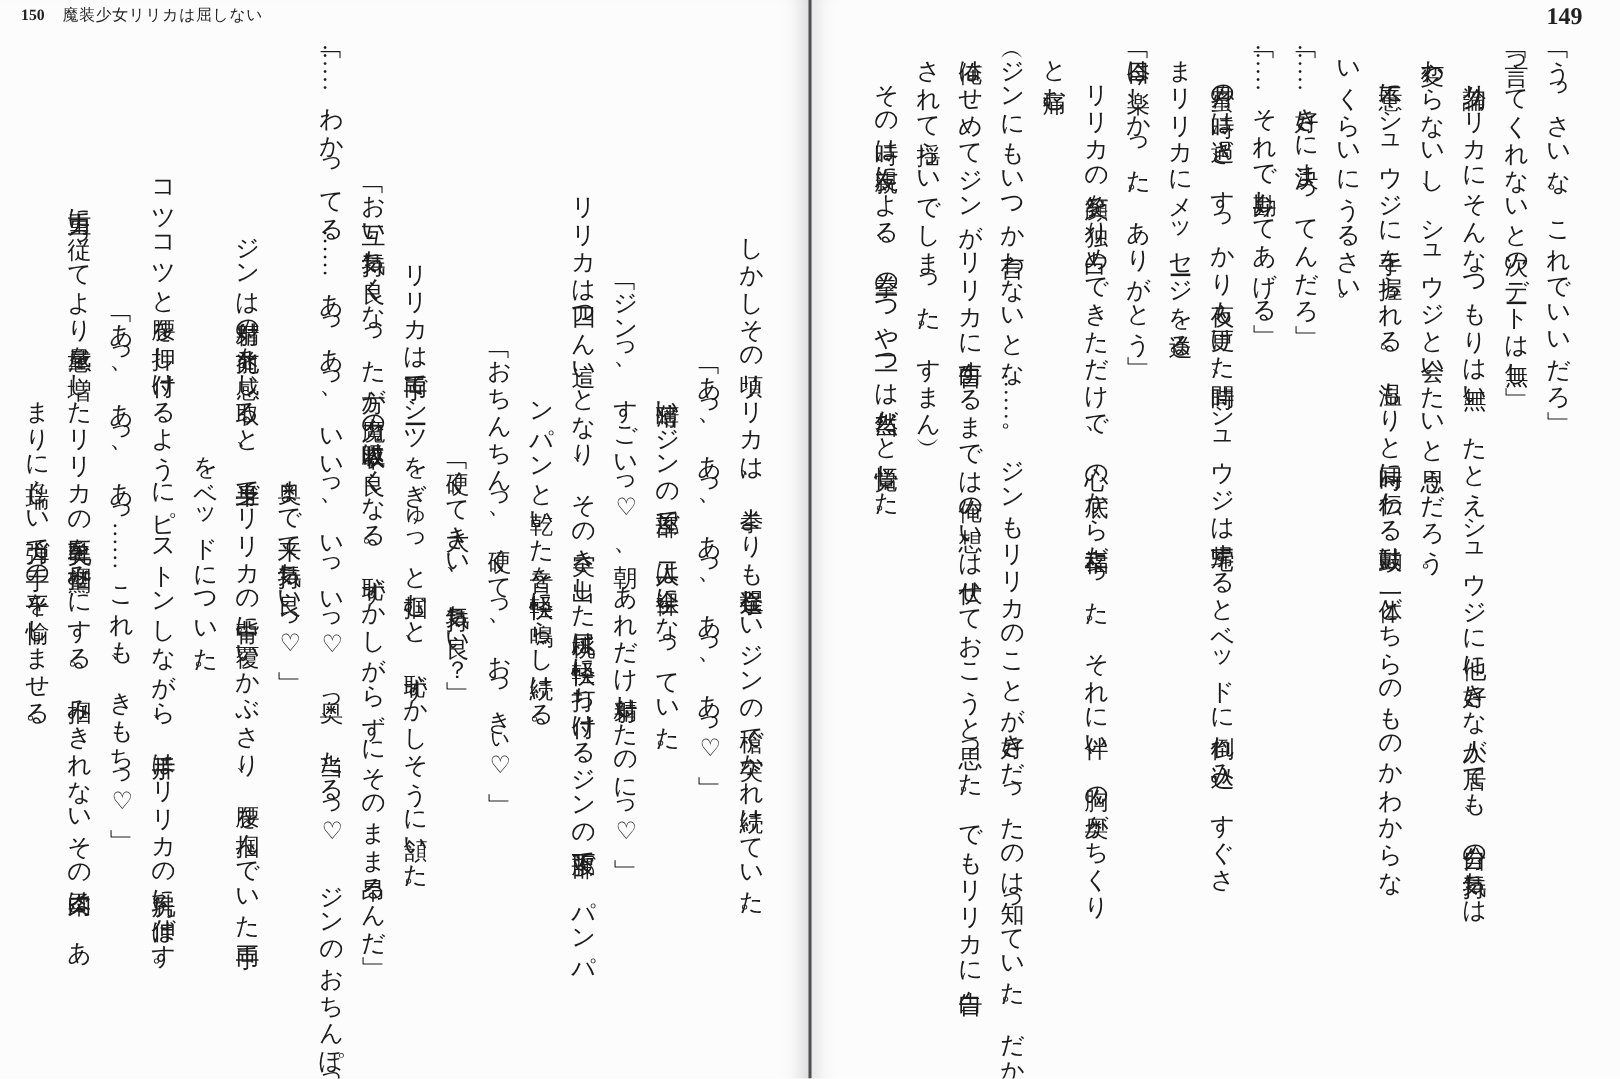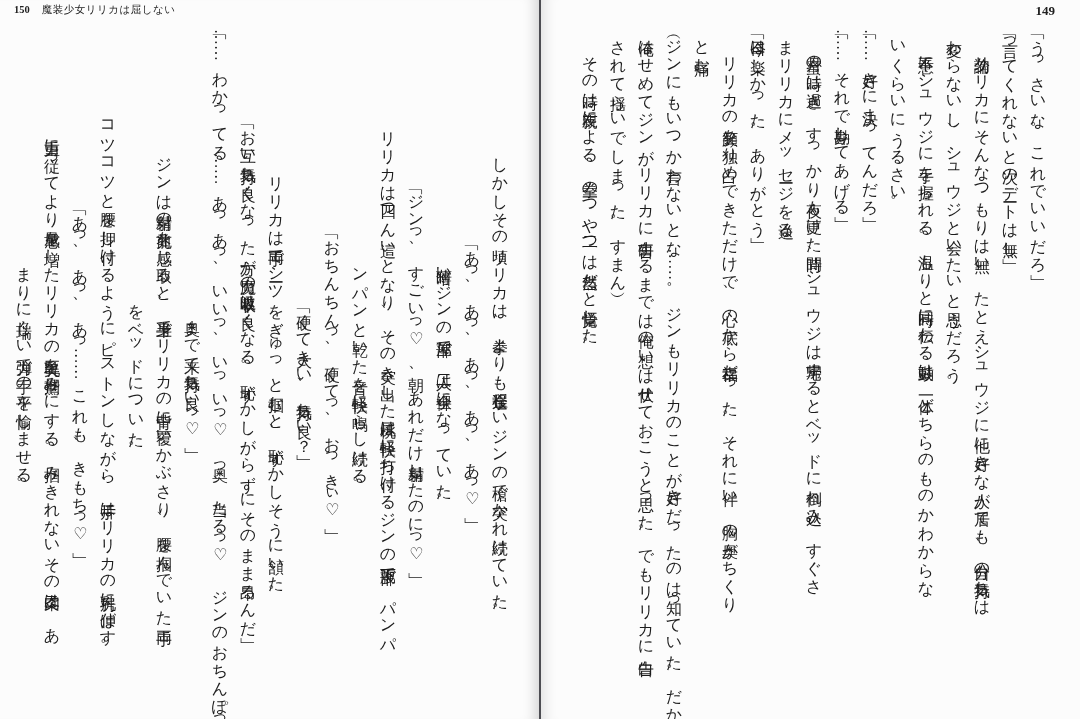--- a/index.html
+++ b/index.html
@@ -42,21 +42,21 @@
     letter-spacing: 0.5px;
   }
   .page-header .page-num {
     font-weight: bold;
     margin-right: 12px;
     letter-spacing: 0;
   }
   .page-header-right {
     position: absolute;
     top: 3px; right: 25px;
-    font-size: 13px;
+    font-size: 16px;
     font-weight: bold;
     color: #222222;
     text-align: right;
   }
   .page-text {
     position: absolute;
     top: 29px;
     height: 690px;
     writing-mode: vertical-rl;
     -webkit-writing-mode: vertical-rl;

